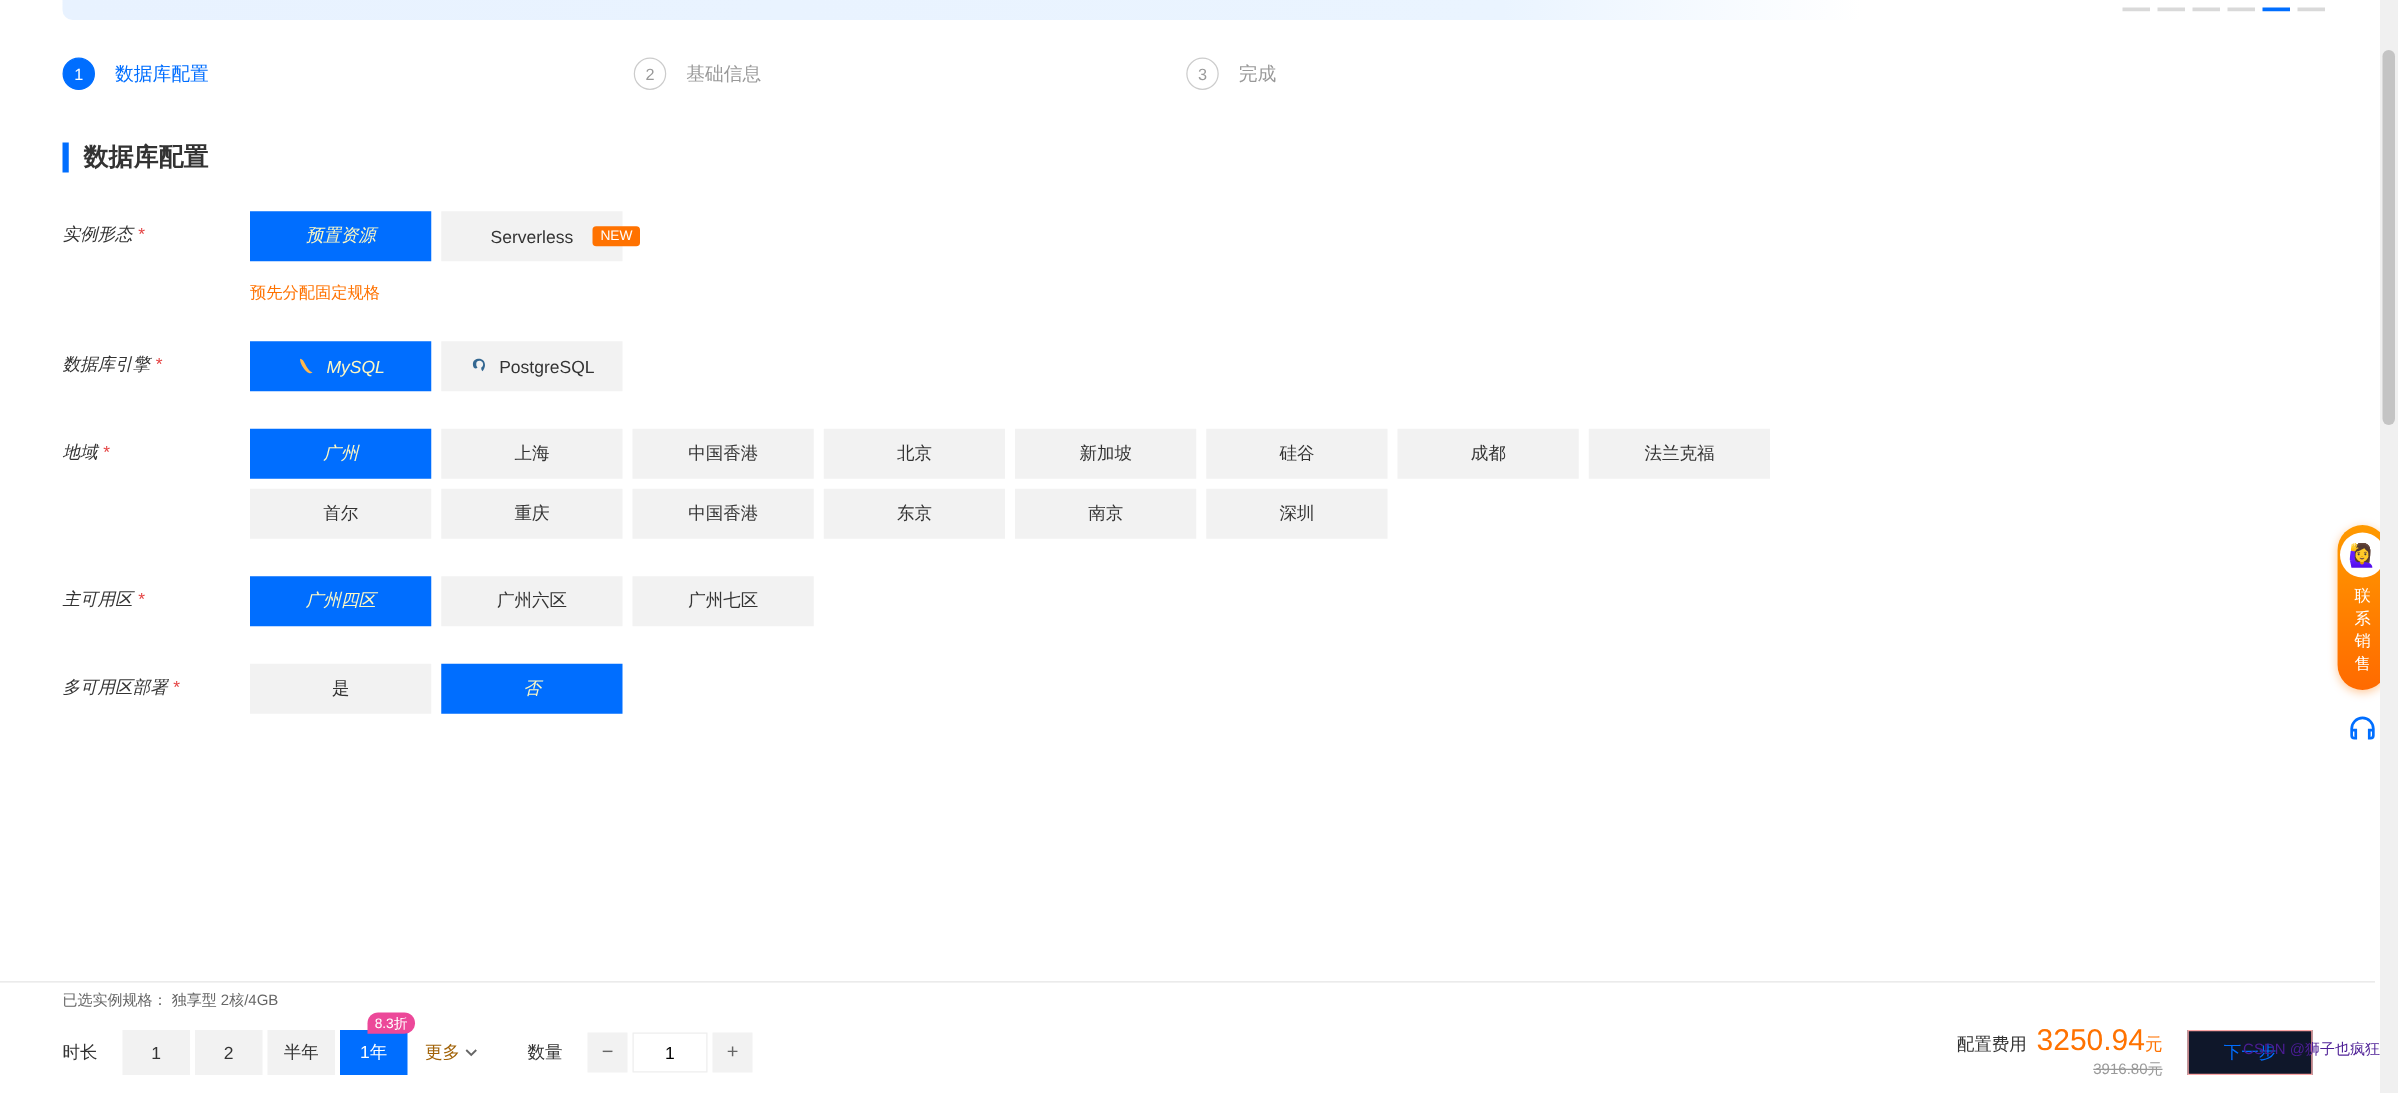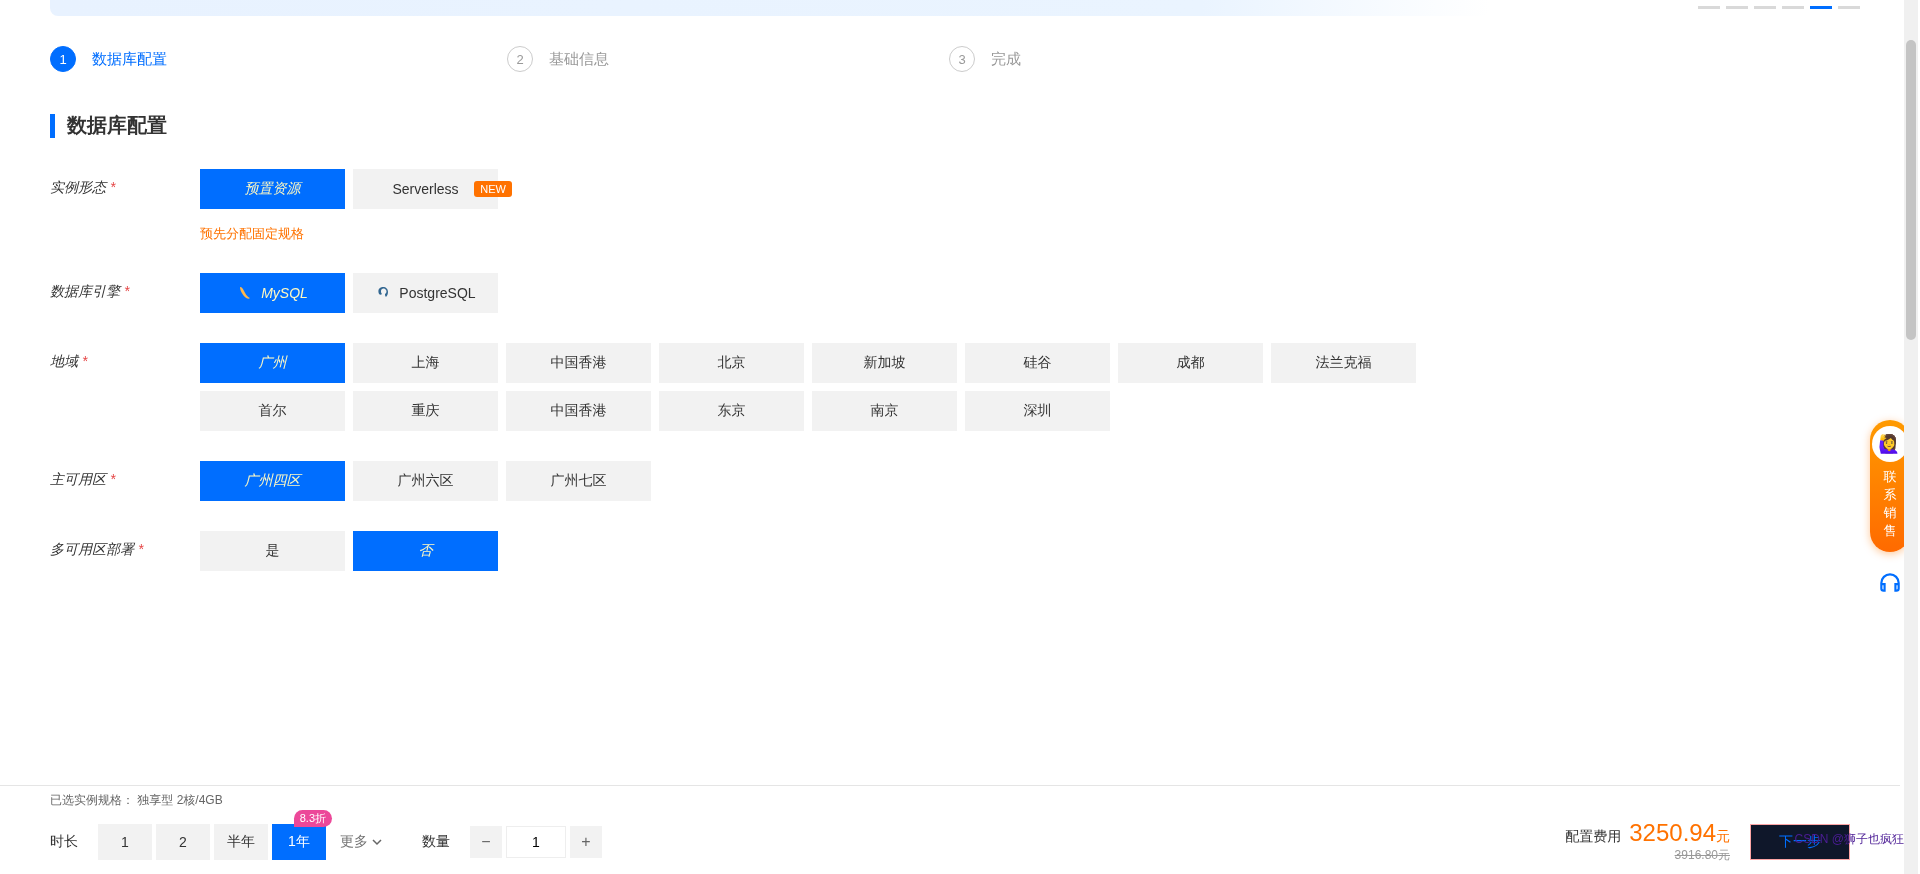--- a/index.html
+++ b/index.html
@@ -161,21 +161,21 @@
   .dur-opt.selected { background:#006eff; color:#fff; }
   .dur-opt .discount {
     position:absolute;
     top:-14px; right:-6px;
     background:#ec4899;
     color:#fff;
     font-size:11px;
     padding:1px 6px;
     border-radius:10px 10px 10px 0;
   }
-  .dur-more { padding:0 10px; color:#737373; cursor:pointer; font-size:14px; display:flex; align-items:center; }
+  .dur-more { padding:0 10px; color:#a16207; cursor:pointer; font-size:14px; display:flex; align-items:center; }
   .qty-ctrl { display:flex; align-items:center; }
   .qty-btn {
     width:32px;height:32px;
     background:#f2f2f2;border:none;
     color:#666;font-size:16px;cursor:pointer;
   }
   .qty-input {
     width:60px;height:32px;text-align:center;
     border:1px solid #eee;margin:0 4px;font-size:14px;
   }

